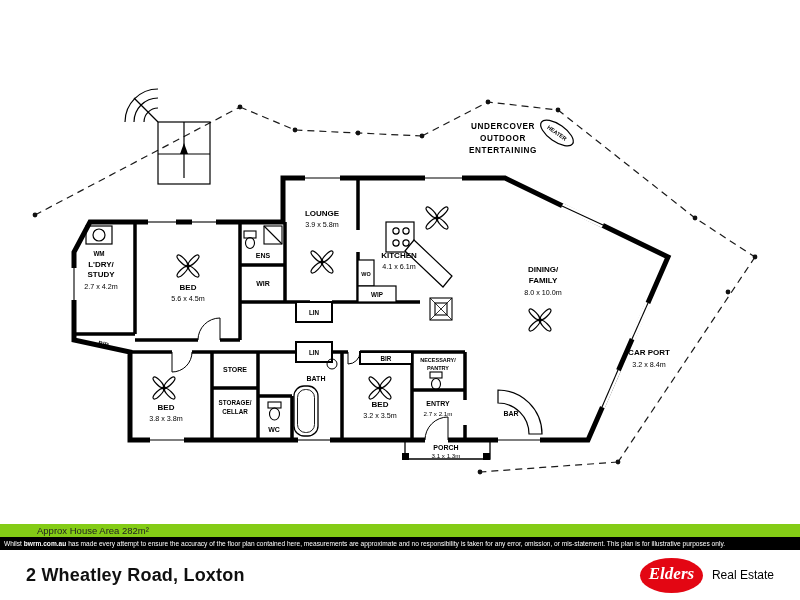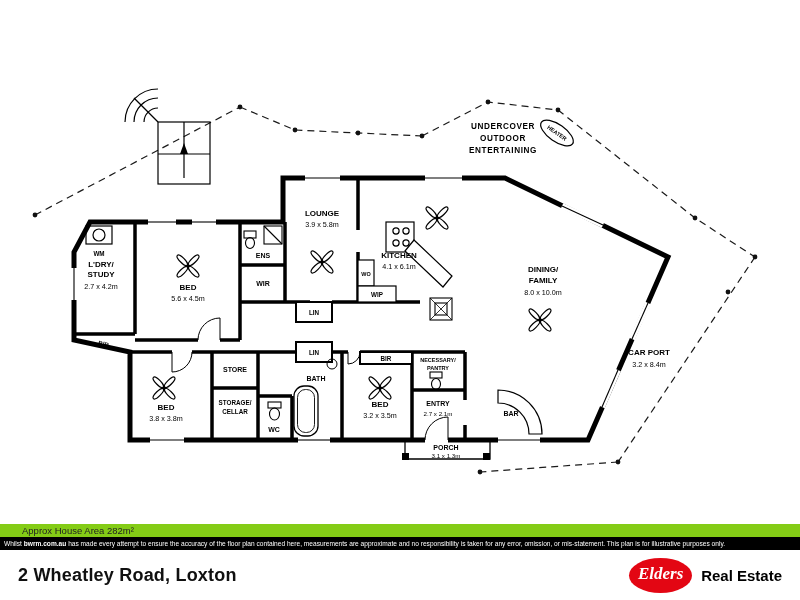--- a/index.html
+++ b/index.html
@@ -1,27 +1,27 @@
 <!DOCTYPE html>
 <html style="--brand-red: #e30613;"><head>
 <meta charset="utf-8">
 <style>
   *{margin:0;padding:0;box-sizing:border-box}
   html,body{width:800px;height:600px;background:#fff;font-family:"Liberation Sans",sans-serif}
   .page{width:800px;height:600px;display:flex;flex-direction:column;overflow:hidden;background:#84cc16}
   .plan{position:relative;width:800px;height:524px;background:#fff}
-  .area-note{height:13px;line-height:13px;padding-left:22px;font-size:9.5px;color:#222}
+  .area-note{height:13px;line-height:13px;padding-left:37px;font-size:9.5px;color:#222}
   .disclaimer{height:13px;background:#000;color:#fff;font-size:6.6px;display:flex;align-items:center;padding-left:4px;white-space:nowrap;overflow:hidden}
   .disclaimer b{font-weight:bold}
-  .footer{flex:1;display:flex;align-items:center;justify-content:space-between;padding:0 18px;background:#fff}
+  .footer{flex:1;display:flex;align-items:center;justify-content:space-between;padding:0 26px;background:#fff}
   .address{font-size:18px;font-weight:bold;color:#101010;letter-spacing:.2px}
   .brand{display:flex;align-items:center;gap:9px}
   .logo{width:63px;height:35px;background:var(--brand-red,#e30613);border-radius:50%;display:flex;align-items:center;justify-content:center}
   .logo span{color:#fff;font-family:Liberation Serif, serif;font-style:italic;font-weight:bold;font-size:17px;transform:translateY(-1px)}
-  .tagline{font-size:15px;font-weight:bold;color:#000}
+  .tagline{font-size:12px;font-weight:normal;color:#000}
   svg text{font-family:"Liberation Sans",sans-serif;fill:#000}
   .nm{font-size:8px;font-weight:bold;text-anchor:middle}
   .dm{font-size:7.2px;text-anchor:middle}
   .sm{font-size:7px;font-weight:bold;text-anchor:middle}
   .md{font-size:6.3px;font-weight:bold;text-anchor:middle}
   .xs{font-size:5.5px;font-weight:bold;text-anchor:middle}
   .dsm{font-size:6.2px;text-anchor:middle}
   .od{font-size:8.2px;font-weight:bold;text-anchor:middle;letter-spacing:.6px}
 </style>
 </head>

